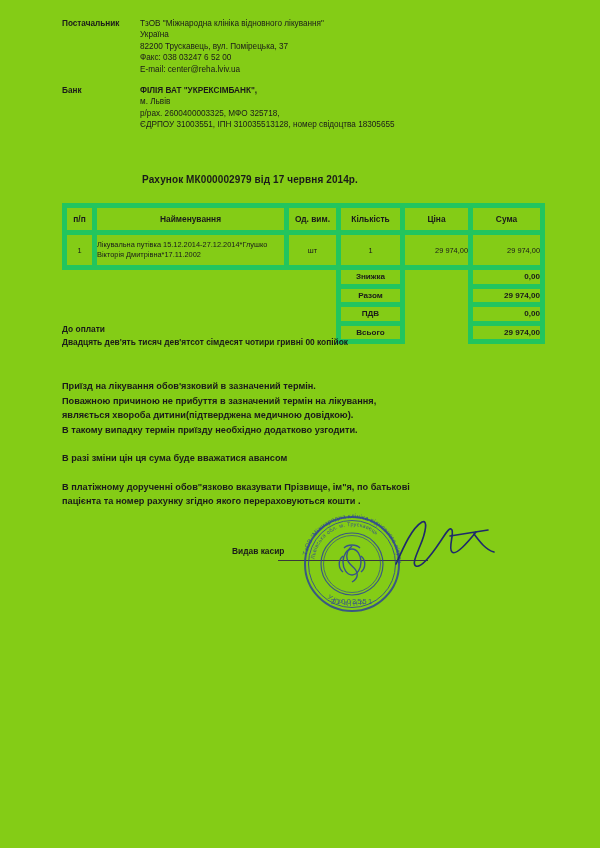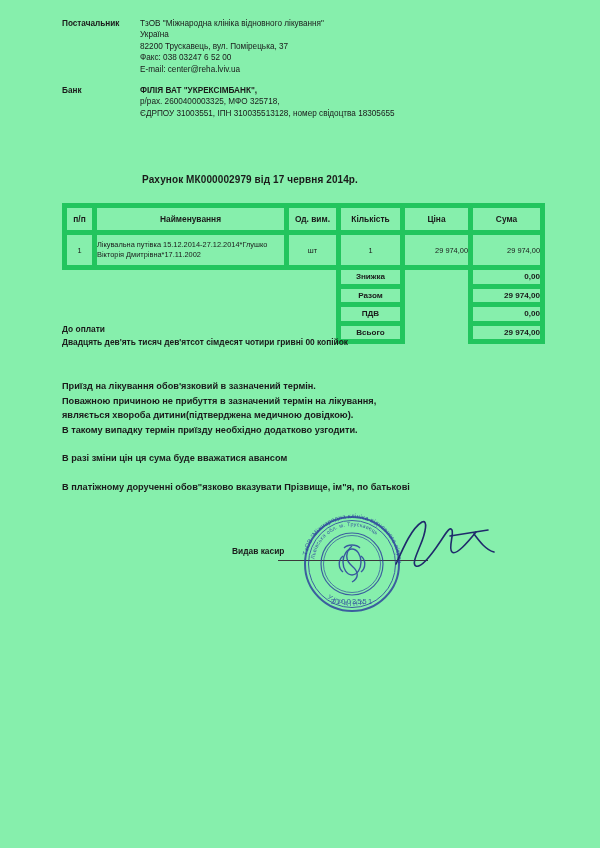--- a/index.html
+++ b/index.html
@@ -13,21 +13,21 @@
     position: relative;
     font-family: "Liberation Sans", sans-serif;
     color: #1a1a1a;
     overflow: hidden;
   }
   .page {
     position: absolute;
     left: 0; top: 0;
     width: 600px;
     height: 848px;
-    background: #86efac;
+    background: #84cc16;
   }
 
   
   .header {
     position: absolute;
     left: 62px;
     top: 18px;
     width: 500px;
     font-size: 8.2px;
     line-height: 11.3px;
@@ -199,20 +199,21 @@
         <div class="hdr-line">E-mail: center@reha.lviv.ua</div>
       </div>
     </div>
 
     <div class="hdr-gap"></div>
 
     <div class="hdr-row">
       <div class="hdr-label">Банк</div>
       <div class="hdr-body">
         <div class="hdr-line bold">ФІЛІЯ ВАТ "УКРЕКСІМБАНК",</div>
+        <div class="hdr-line">м. Львів</div>
         <div class="hdr-line">р/рах. 2600400003325, МФО 325718,</div>
         <div class="hdr-line">ЄДРПОУ 31003551, ІПН 310035513128, номер свідоцтва 18305655</div>
       </div>
     </div>
   </div>
 
   <div class="doc-title">Рахунок МК000002979 від 17 червня 2014р.</div>
 
   <div class="tbl-wrap">
     <table class="invoice">
@@ -290,20 +291,21 @@
       <div>Приїзд на лікування обов'язковий в зазначений термін.</div>
       <div>Поважною причиною не прибуття в зазначений термін на лікування,</div>
       <div>являється хвороба дитини(підтверджена медичною довідкою).</div>
       <div>В такому випадку термін приїзду необхідно додатково узгодити.</div>
     </div>
     <div class="para">
       <div>В разі зміни цін ця сума буде вважатися авансом</div>
     </div>
     <div class="para">
       <div>В платіжному дорученні обов"язково вказувати Прізвище, ім"я, по батькові</div>
+      <div>пацієнта та номер рахунку згідно якого перераховуються кошти .</div>
     </div>
   </div>
 
   <div class="sign-label">Видав касир</div>
   <div class="sign-line"></div>
 
   <div class="stamp">
     <svg width="128" height="128" viewBox="0 0 128 128" xmlns="http://www.w3.org/2000/svg">
       <defs>
         <path id="arcTop" d="M 18,64 A 46,46 0 0 1 110,64" fill="none"></path>

